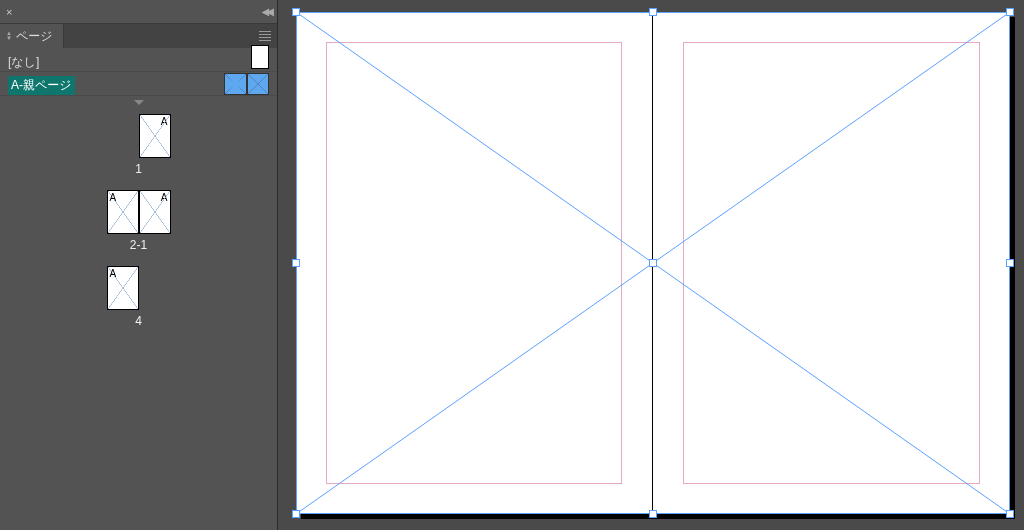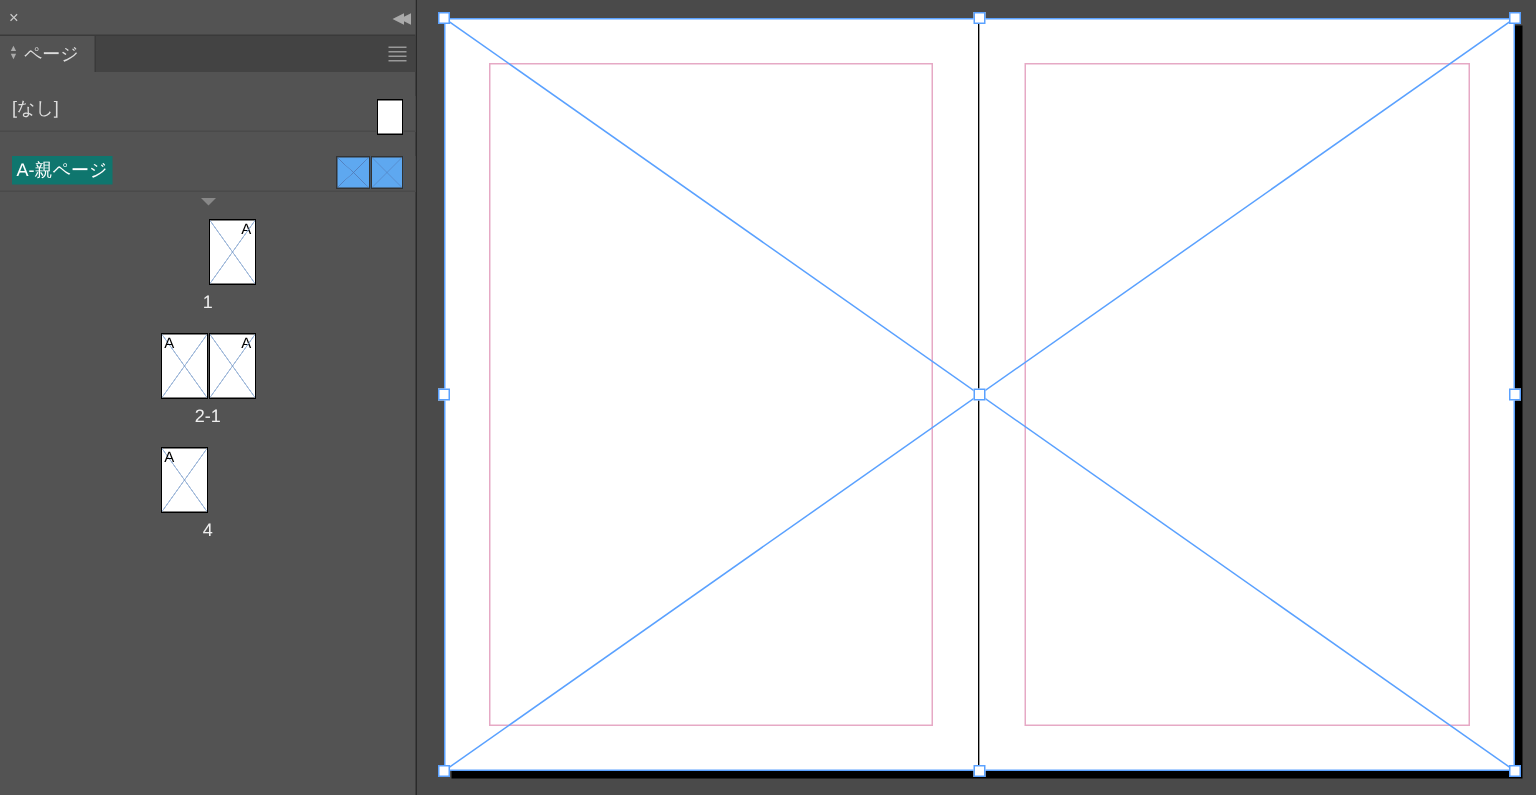--- a/index.html
+++ b/index.html
@@ -60,28 +60,27 @@
     }
     .menu-lines {
       display: flex; flex-direction: column; gap: 2px;
     }
     .menu-lines span {
       display: block; width: 12px; height: 1px; background: #999;
     }
 
     
     .master-row {
-      display: flex; align-items: flex-start;
+      display: flex; align-items: flex-end;
       height: 24px;
       padding: 0 8px;
       justify-content: space-between;
       border-bottom: 1px solid #4a4a4a;
       background: #535353;
       cursor: pointer;
-      margin-top: 16px;
     }
     .master-row.selected .label {
       background: #0f766e;
       color: #fff;
       padding: 1px 3px;
     }
     .master-thumb-none {
       width: 18px; height: 24px;
       background: #fff;
       border: 1px solid #000;

